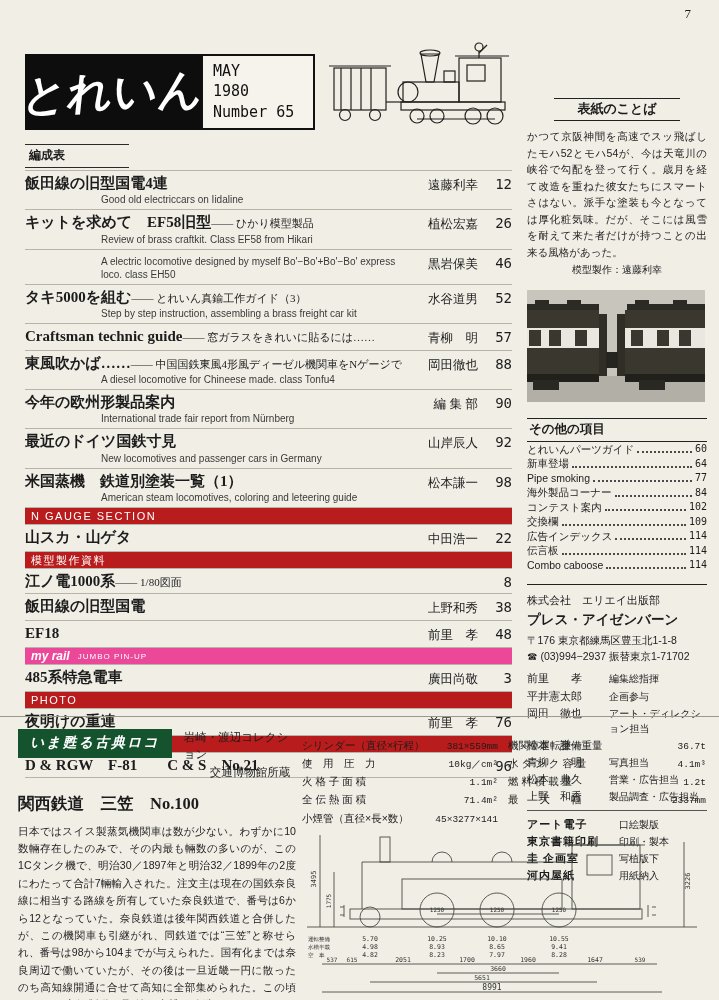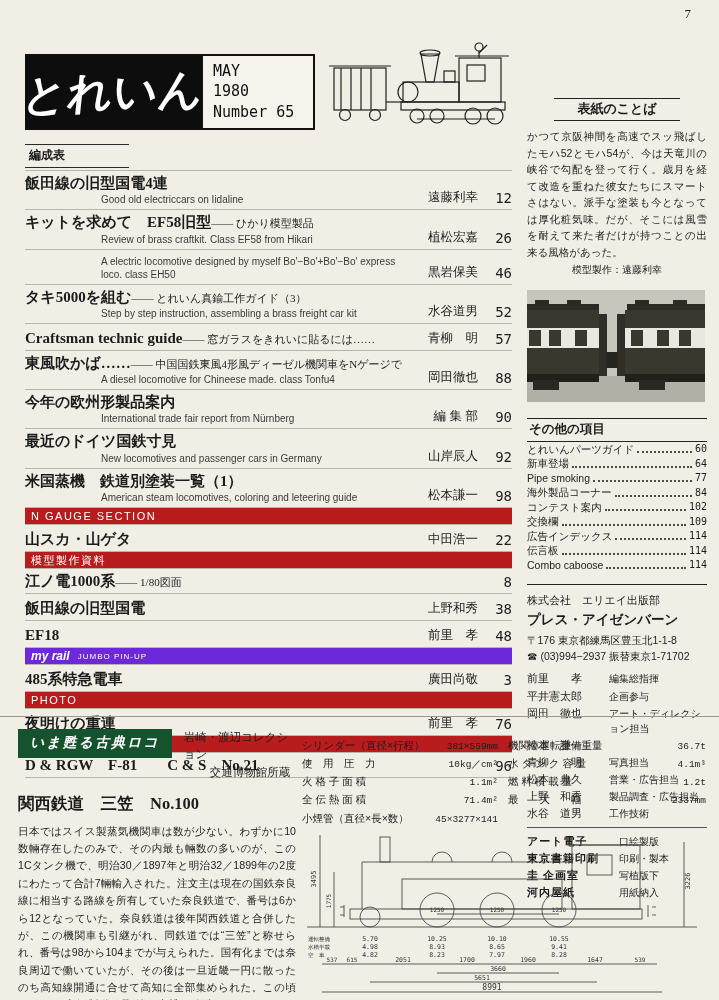--- a/index.html
+++ b/index.html
@@ -12,31 +12,31 @@
   .header{position:absolute;top:54px;left:25px;display:flex;align-items:flex-start;}
   .logo-box{width:176px;height:76px;background:#0d0d0d;color:#fff;display:flex;align-items:center;justify-content:center;overflow:hidden;}
   .logo-text{font-family:"DejaVu Serif",serif;font-weight:bold;font-size:44px;transform:skewX(-8deg) rotate(-2deg);white-space:nowrap;}
   .issue-box{width:114px;height:76px;border:2px solid #111;background:#f6f3ec;box-sizing:border-box;padding:5px 0 0 10px;font-family:"DejaVu Sans Mono",monospace;font-size:15px;line-height:1.35;color:#111;}
   .loco-art{margin-left:14px;margin-top:-14px;}
 
   .toc-label{position:absolute;top:144px;left:25px;width:96px;border-top:1.5px solid #2a2a2a;border-bottom:1.5px solid #2a2a2a;font-size:12px;font-weight:bold;padding:2px 4px 3px;}
 
   
   .toc{position:absolute;top:170px;left:25px;width:487px;border-top:1px solid #b7b4ab;}
-  .row{display:flex;align-items:flex-end;border-bottom:1px solid #b7b4ab;padding:4px 0 3px;}
+  .row{display:flex;align-items:flex-start;border-bottom:1px solid #b7b4ab;padding:4px 0 3px;}
   .row-main{flex:1;min-width:0;}
   .t{font-family:"Liberation Serif",serif;font-weight:bold;font-size:15px;line-height:1.15;}
   .dash{font-size:11px;font-weight:normal;}
   .dash:empty{display:none;}
   .sub{font-size:10px;color:#3a3a38;margin-left:76px;line-height:1.3;margin-top:1px;}
   .sub:empty{display:none;}
   .author{width:76px;text-align:right;font-size:12.5px;padding-top:2px;white-space:nowrap;}
   .pg{width:34px;text-align:right;font-size:14px;padding-top:1px;font-family:"DejaVu Sans Mono",monospace;}
   .bar{height:16px;line-height:16px;background:#b91c1c;color:#fff;font-size:11px;padding:0 6px;letter-spacing:1.5px;border-bottom:1px solid #b7b4ab;}
-  .bar-black{background:#6d28d9;}
+  .bar-black{background:#ec4899;}
   .bar-black .bar-label{font-style:italic;font-weight:bold;font-size:12px;letter-spacing:0;}
   .bar-serif .bar-label{font-family:"Liberation Serif",serif;letter-spacing:0;}
   .bar-sub{font-size:8px;letter-spacing:1px;margin-left:8px;vertical-align:1px;}
   .bar-sub:empty{display:none;}
 
   
   .sidebar{position:absolute;left:527px;top:98px;width:180px;}
   .cn-title{margin:0 auto;width:126px;text-align:center;border-top:1.5px solid #222;border-bottom:1.5px solid #222;font-weight:bold;font-size:13px;padding:1px 0 2px;}
   .cn-body{font-size:10.5px;line-height:1.58;text-align:justify;margin-top:7px;color:#222;}
   .cn-credit{font-size:10px;text-align:center;margin-top:2px;font-family:Liberation Serif, serif;}
@@ -422,24 +422,20 @@
           <div class="s-row">
             <span class="s-name">松本　典久</span>
             <span class="s-role">営業・広告担当</span>
           </div>
 
           <div class="s-row">
             <span class="s-name">上野　和秀</span>
             <span class="s-role">製品調査・広告担当</span>
           </div>
 
-          <div class="s-row">
-            <span class="s-name">水谷　道男</span>
-            <span class="s-role">工作技術</span>
-          </div>
         </div>
       <div class="staff vendors">
 
           <div class="s-row">
             <span class="s-name">アート電子</span>
             <span class="s-role">口絵製版</span>
           </div>
 
           <div class="s-row">
             <span class="s-name">東京書籍印刷</span>

